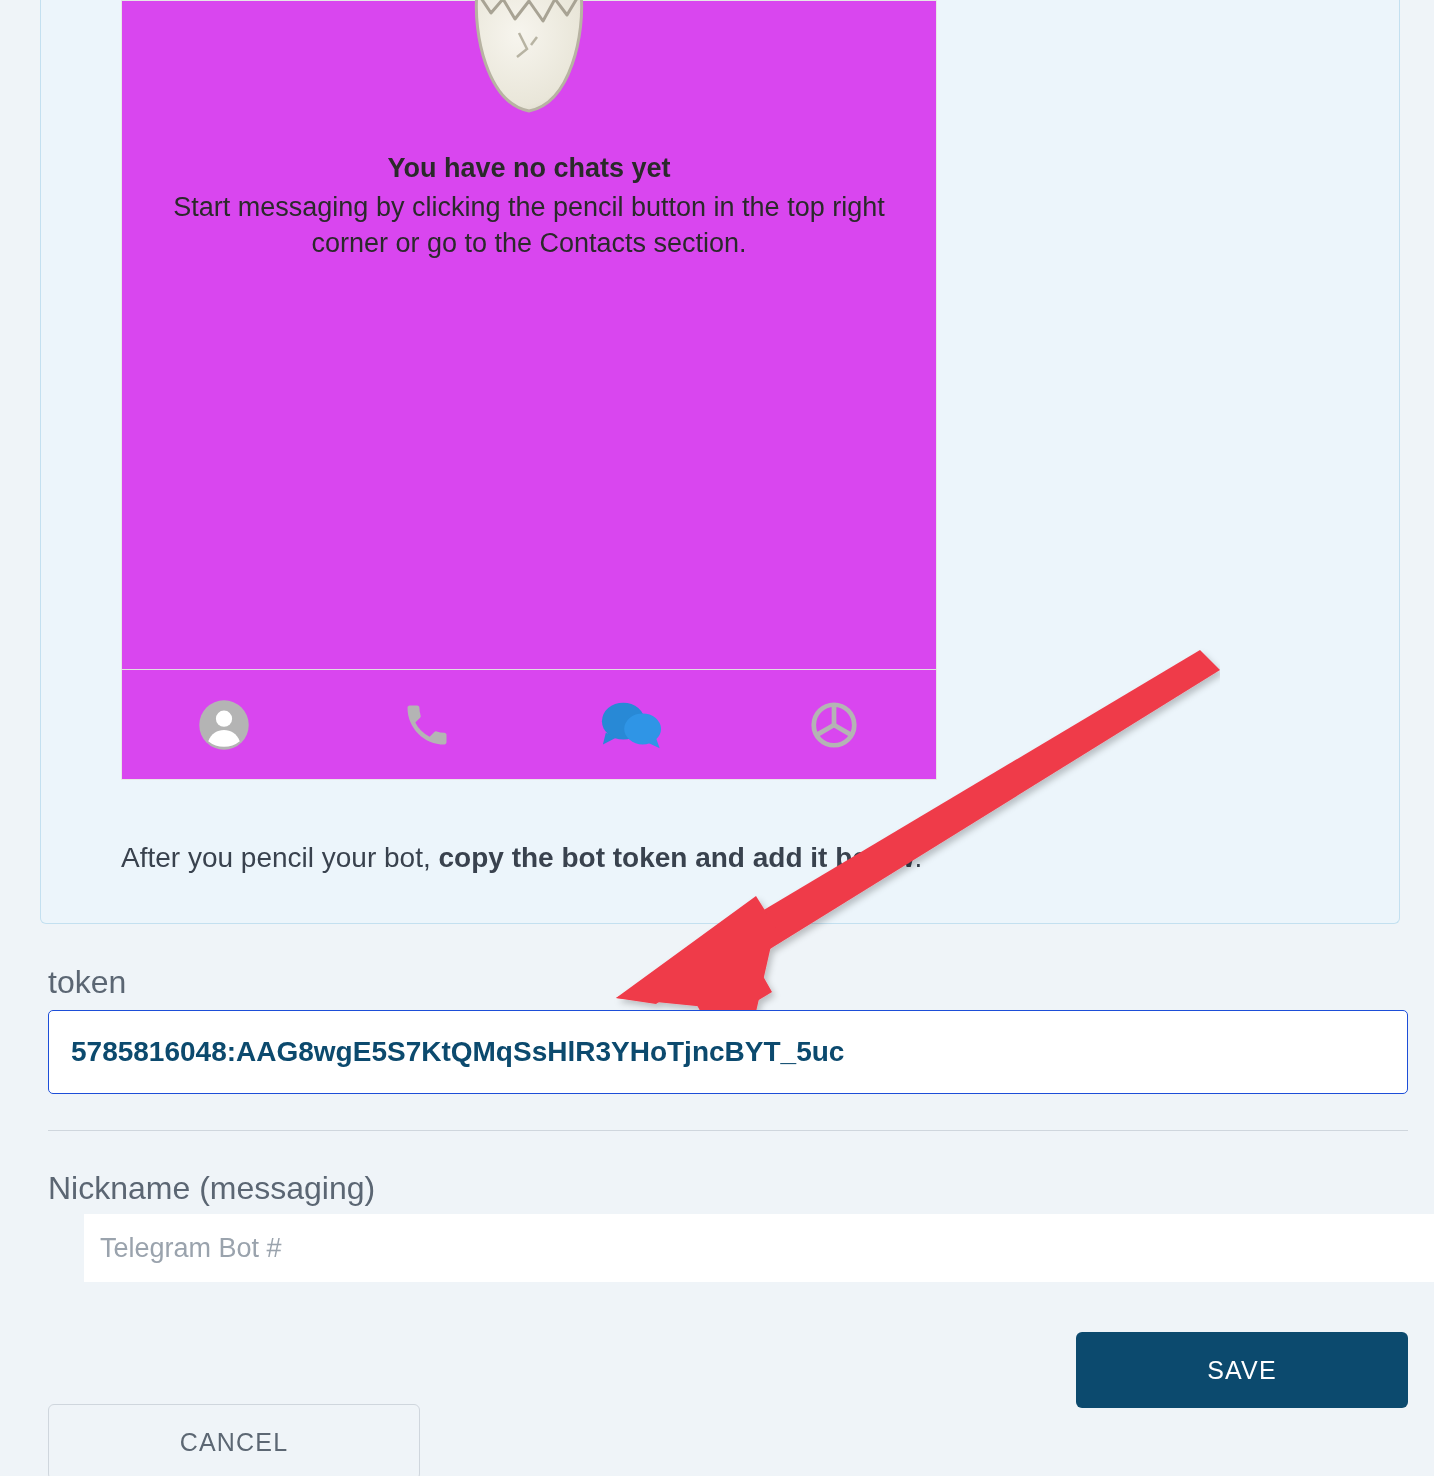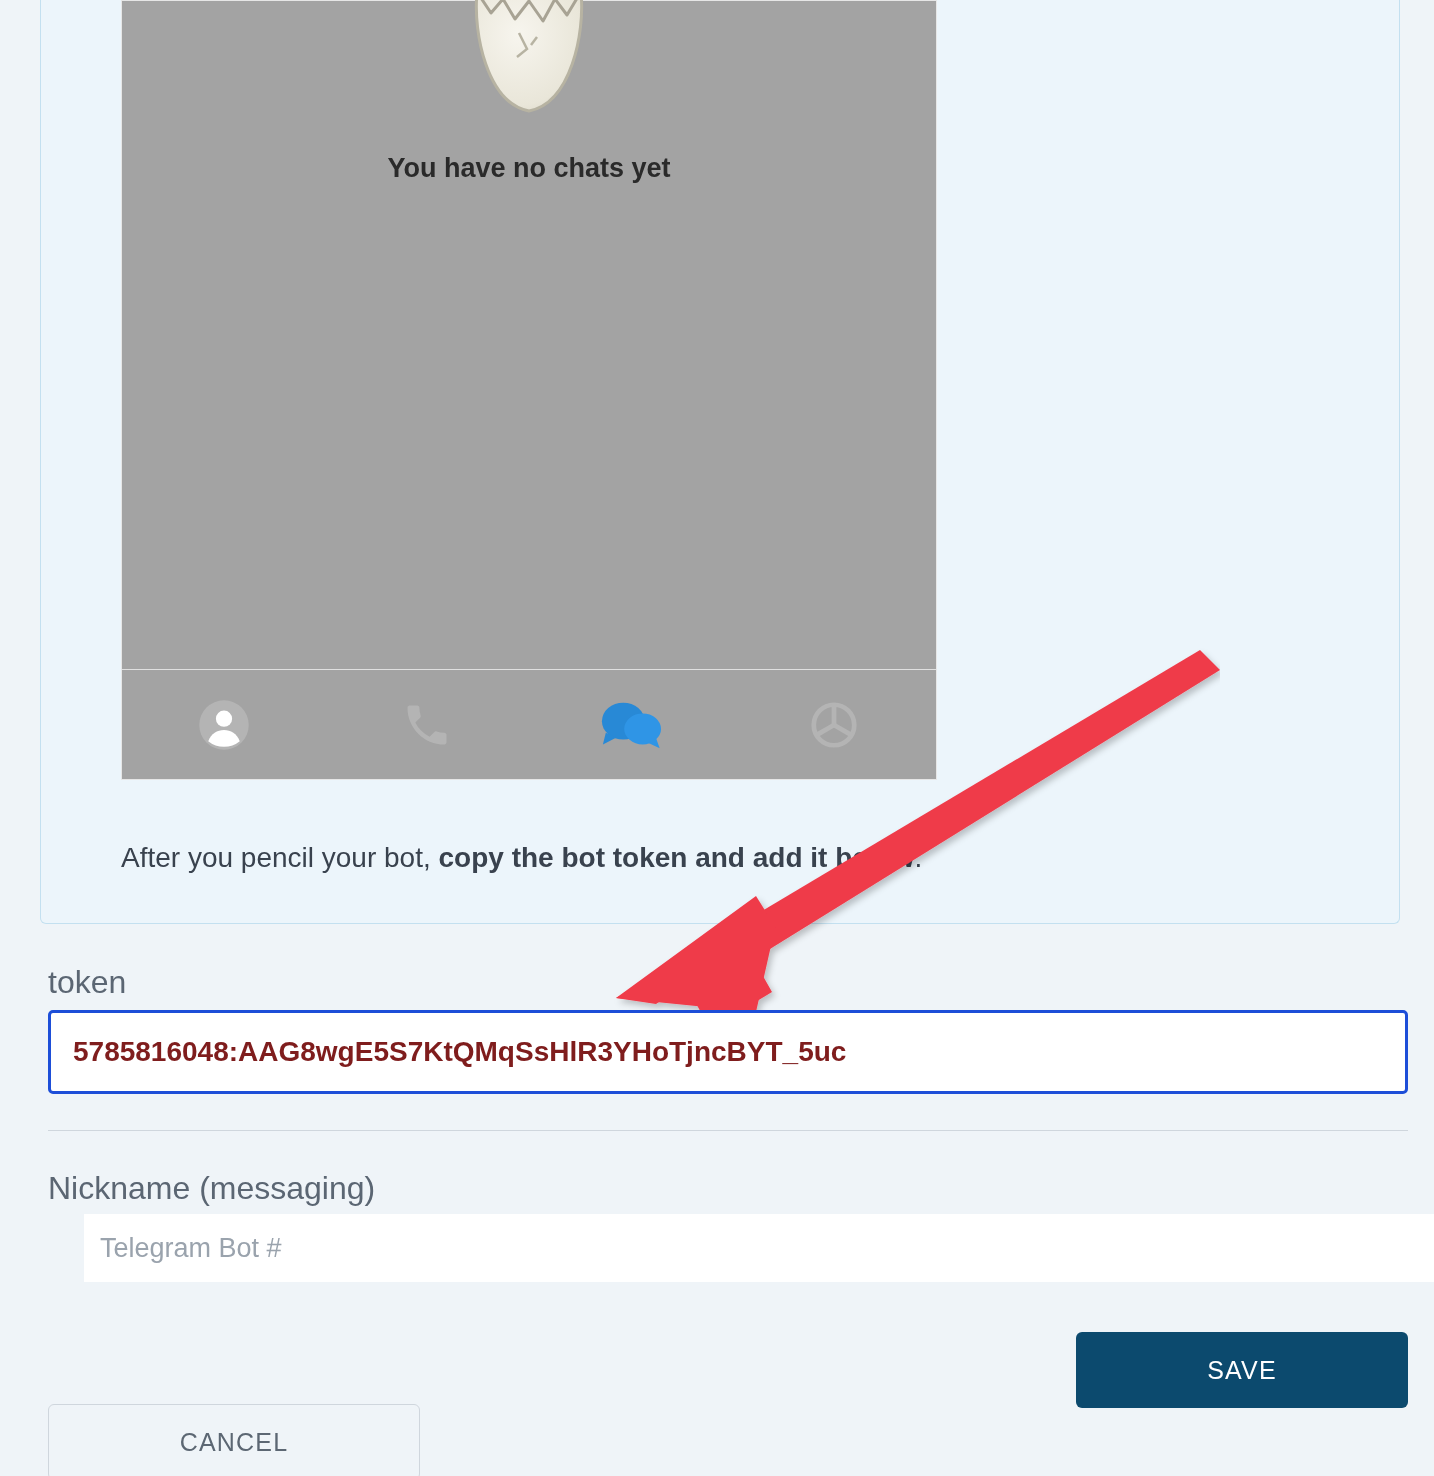--- a/index.html
+++ b/index.html
@@ -21,21 +21,21 @@
       border: 1px solid #c3e0f0;
       border-top: none;
       border-radius: 0 0 6px 6px;
     }
     .phone-preview {
       position: absolute;
       left: 80px;
       top: 0;
       width: 816px;
       height: 780px;
-      background: #a3a3a3;
+      background: #d946ef;
       border: 1px solid #e6e6e6;
       display: flex;
       flex-direction: column;
     }
     .preview-body {
       flex: 1;
       display: flex;
       flex-direction: column;
       align-items: center;
       padding-top: 0;
@@ -94,26 +94,26 @@
       color: #5b6673;
     }
     .token-label { left: 48px; top: 964px; }
     .token-input {
       position: absolute;
       left: 48px;
       top: 1010px;
       width: 1360px;
       height: 84px;
       background: #ffffff;
-      border: 3px solid #1d4ed8;
+      border: 1px solid #1d4ed8;
       border-radius: 5px;
       font-size: 28px;
       font-weight: 700;
       font-family: inherit;
-      color: #7f1d1d;
+      color: #0c4a6e;
       padding: 0 22px;
       outline: none;
     }
     .divider {
       position: absolute;
       left: 48px;
       top: 1130px;
       width: 1360px;
       border: none;
       border-top: 1px solid #cfd6dd;
@@ -182,20 +182,21 @@
               <stop offset="75%" stop-color="#e9e6d9"></stop>
               <stop offset="100%" stop-color="#d7d3c3"></stop>
             </radialGradient>
           </defs>
           <path d="M 18 0 C 14 40 28 110 70 118 C 112 110 126 40 122 0 Z" fill="url(#eggGrad)" stroke="#b7b3a2" stroke-width="3"></path>
           <path d="M 20 2 L 32 20 L 44 6 L 56 26 L 70 8 L 84 28 L 96 6 L 108 22 L 120 2" fill="none" stroke="#a8a394" stroke-width="3" stroke-linejoin="round"></path>
           <path d="M 60 40 L 68 56 L 58 64 M 78 44 L 72 52" fill="none" stroke="#b7b3a2" stroke-width="2.5"></path>
         </svg>
       </div>
       <div class="no-chats-title">You have no chats yet</div>
+      <div class="no-chats-sub">Start messaging by clicking the pencil button in the top right corner or go to the Contacts section.</div>
     </div>
     <div class="tabbar">
       <div class="tab">
         <span>
           <svg width="54" height="54" viewBox="0 0 24 24" fill="#b4b4b4">
             <circle cx="12" cy="12" r="11"></circle>
             <circle cx="12" cy="9.2" r="3.6" fill="#ffffff"></circle>
             <path d="M 5 19.2 C 6.3 15.8 9 14.2 12 14.2 C 15 14.2 17.7 15.8 19 19.2 A 11 11 0 0 1 5 19.2 Z" fill="#ffffff"></path>
           </svg>
         </span>

